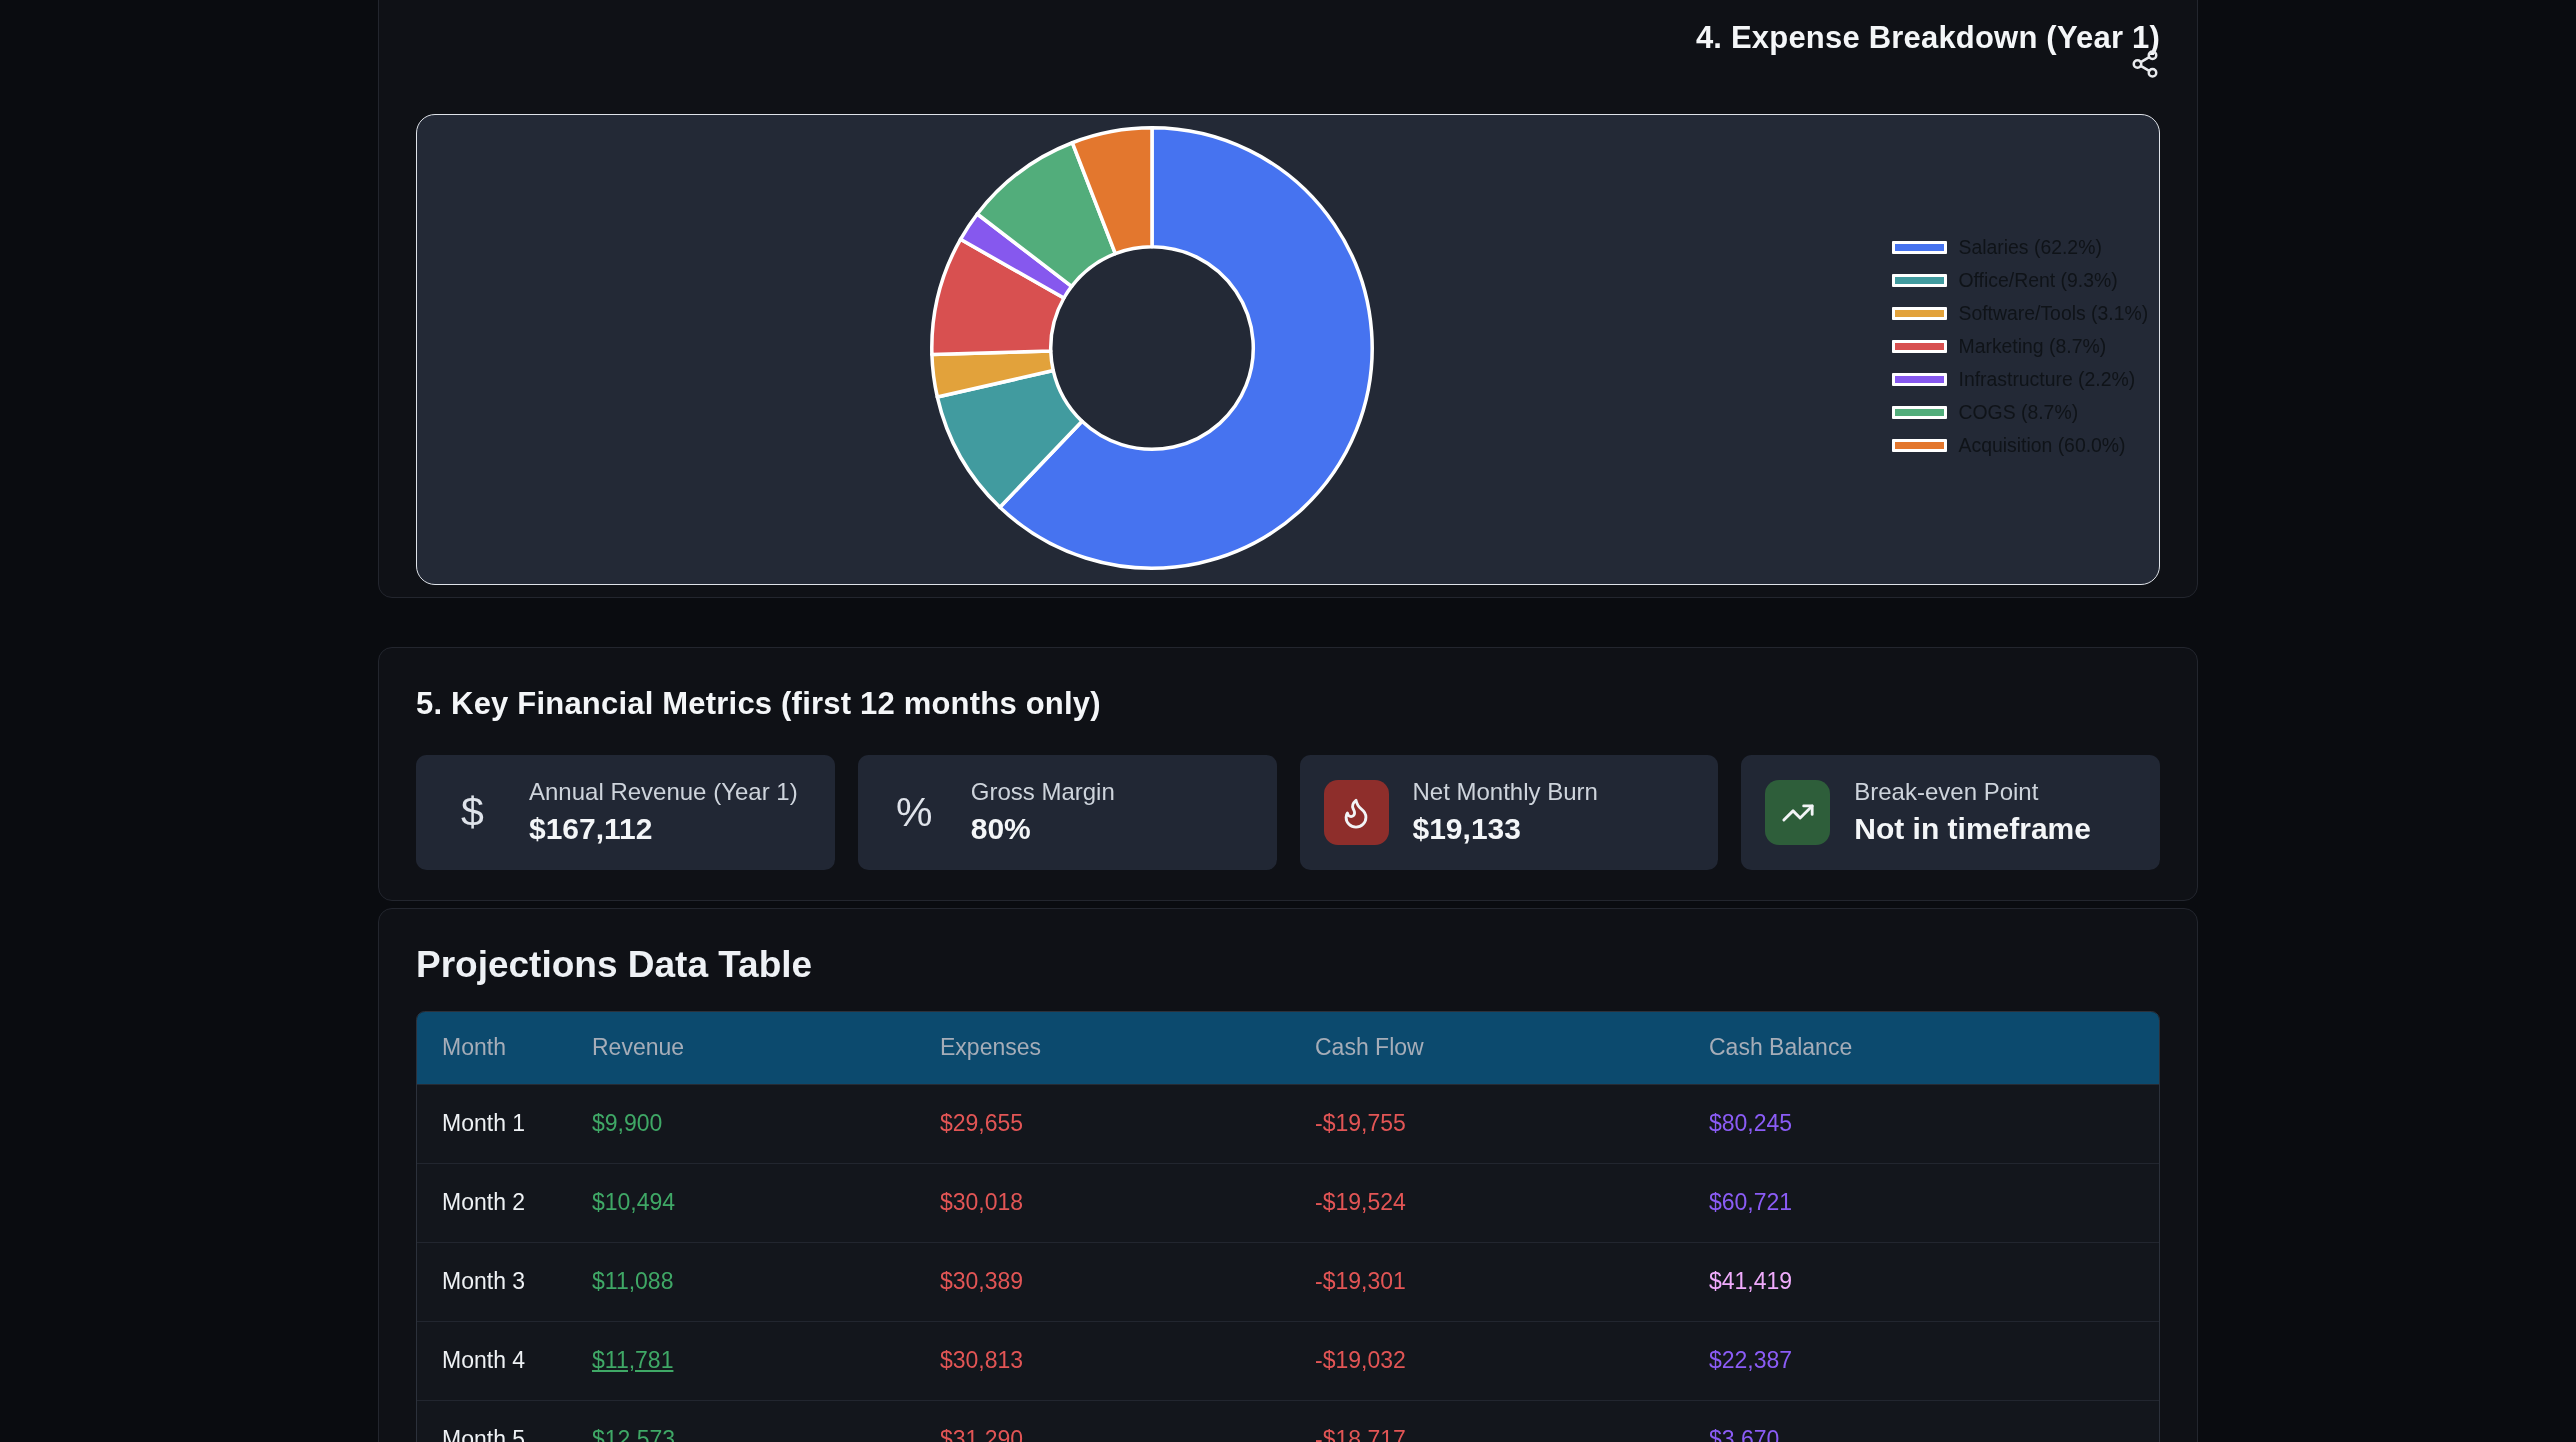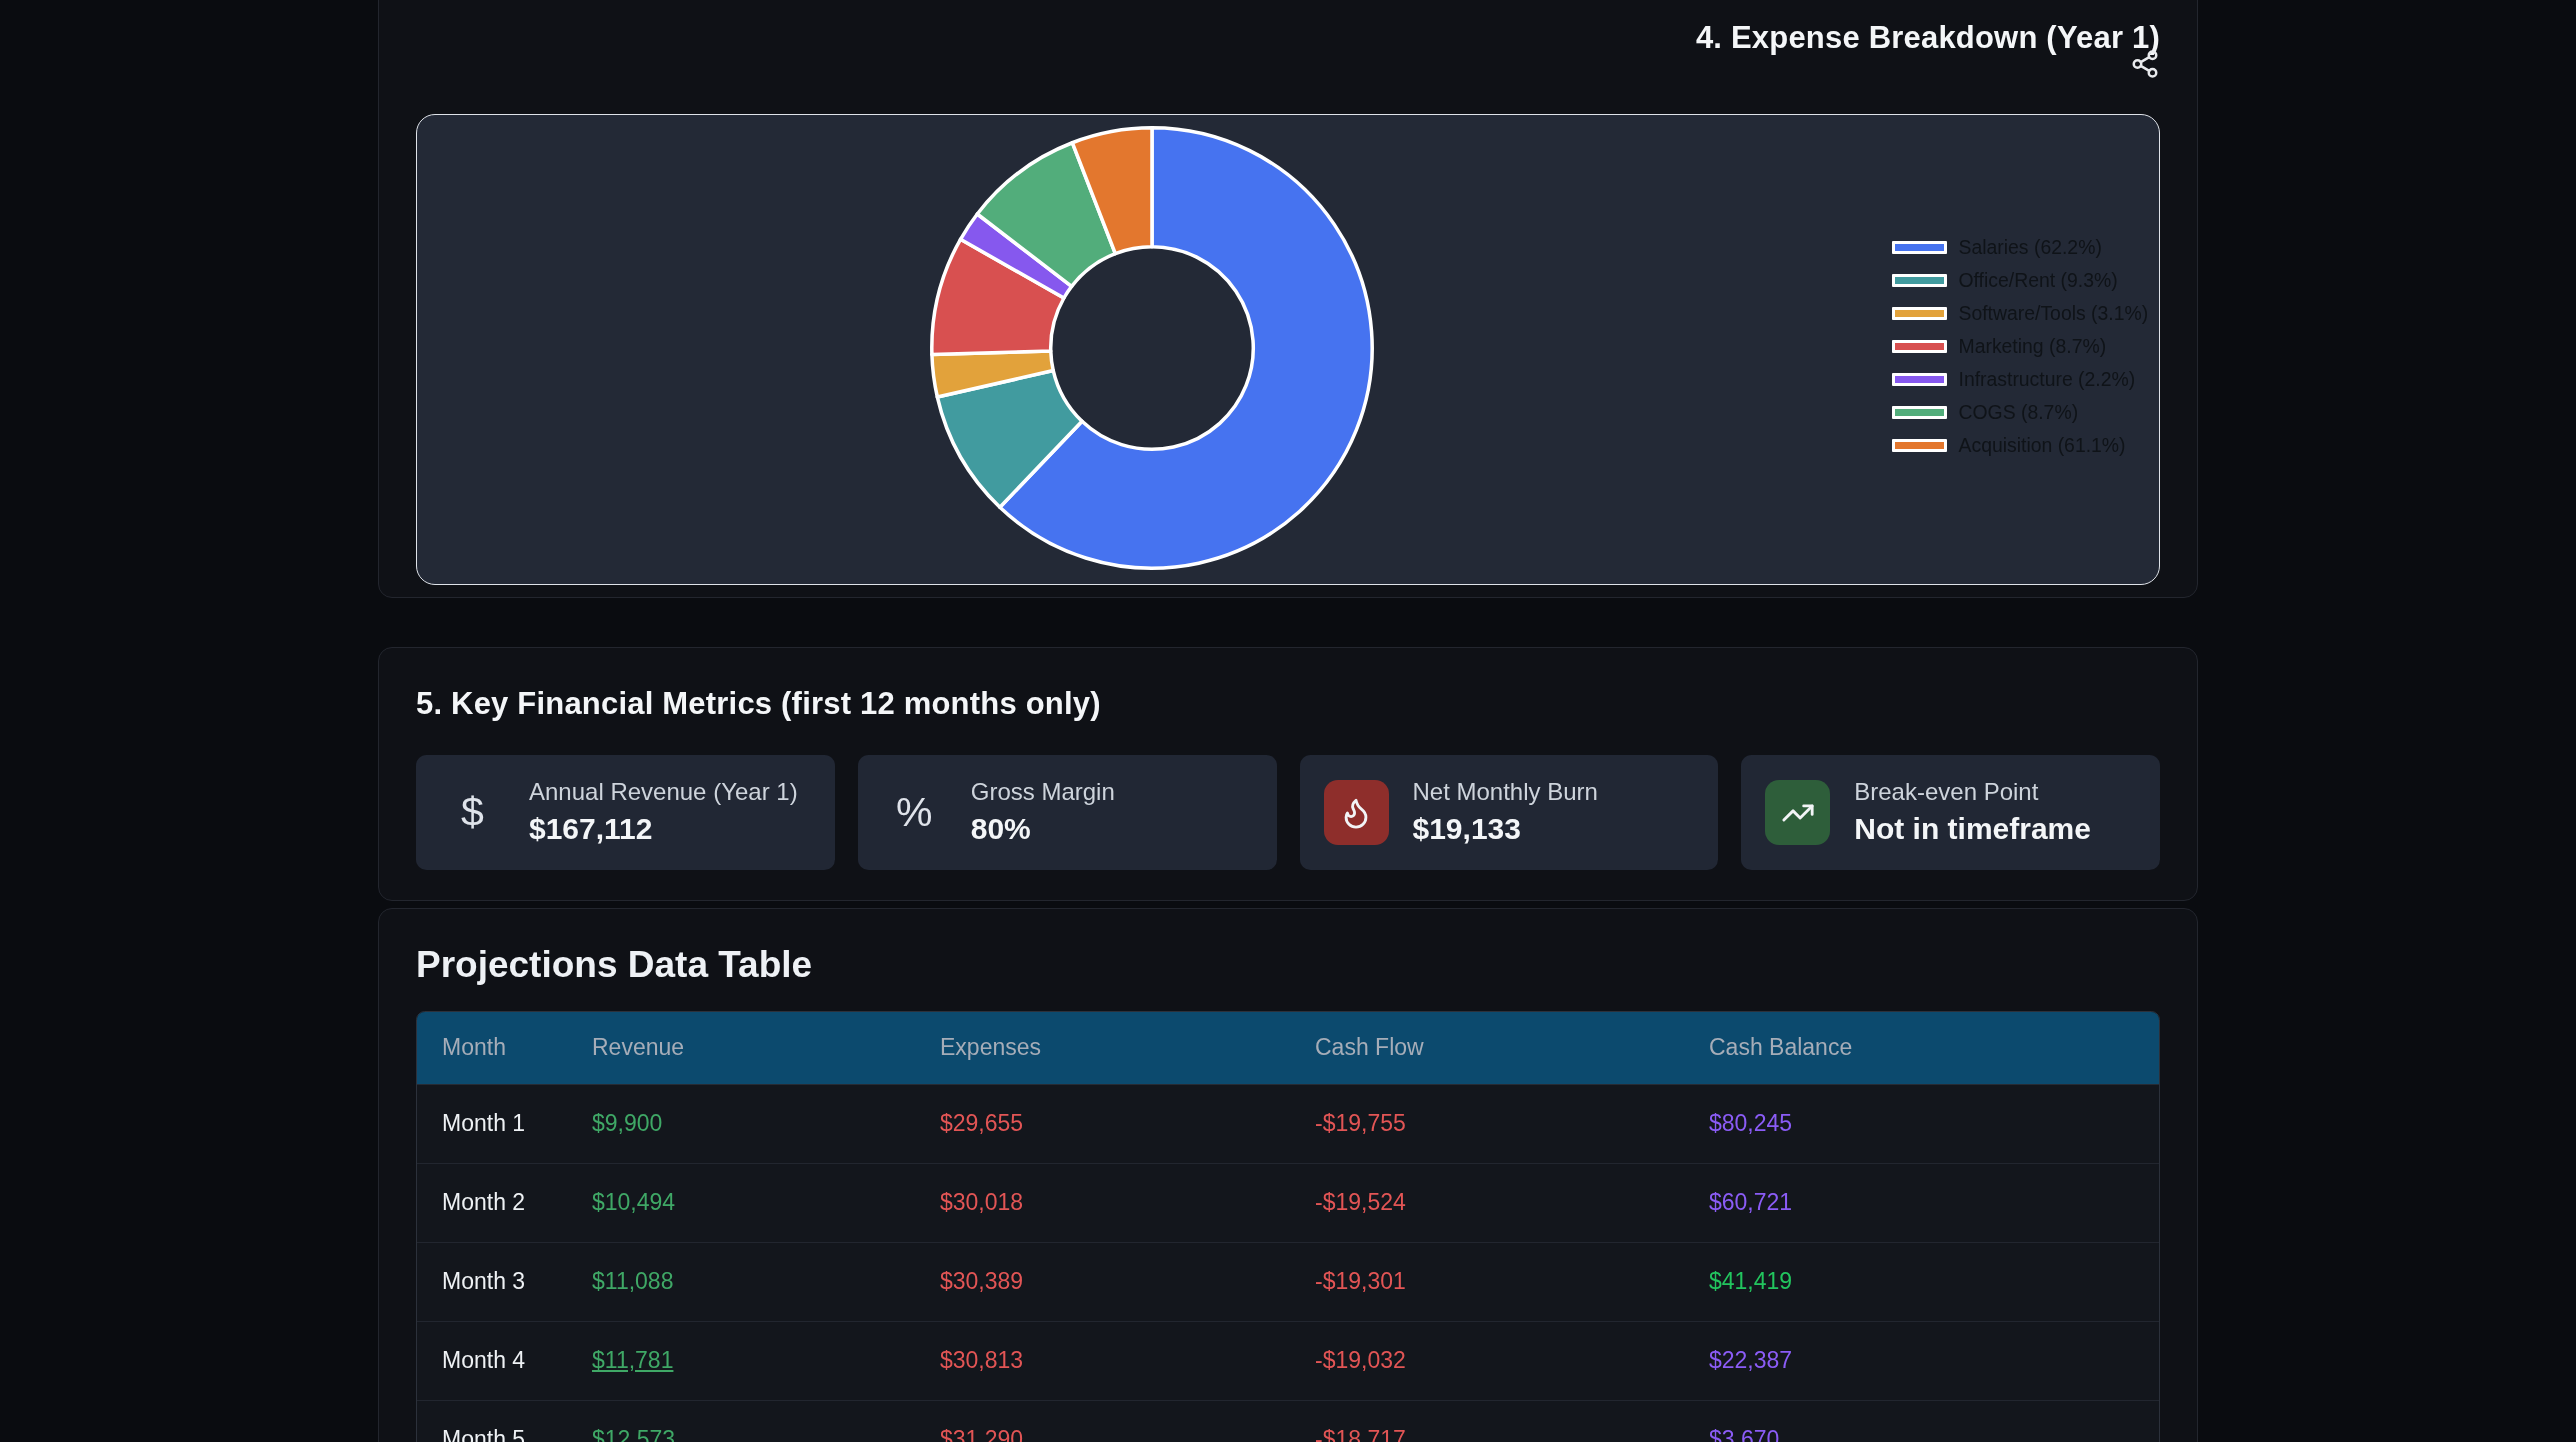--- a/index.html
+++ b/index.html
@@ -120,21 +120,21 @@
           <li>
             <span class="swatch" style="background: rgb(134, 88, 238);"></span>
             <span class="legend-label">Infrastructure (2.2%)</span>
           </li>
           <li>
             <span class="swatch" style="background: rgb(82, 173, 123);"></span>
             <span class="legend-label">COGS (8.7%)</span>
           </li>
           <li>
             <span class="swatch" style="background: rgb(227, 119, 46);"></span>
-            <span class="legend-label">Acquisition (61.1%)</span>
+            <span class="legend-label">Acquisition (60.0%)</span>
           </li>
         </ul>
     </div>
   </section>
 
   <section class="card card-metrics">
     <h2 class="section-title">5. Key Financial Metrics (first 12 months only)</h2>
     <div class="metrics-row" id="metrics-row">
         <div class="metric-box">
           <div class="icon-cell">
@@ -217,21 +217,21 @@
               <td class="c-revenue" style="color: rgb(63, 168, 102);">$10,494</td>
               <td class="c-expenses" style="color: rgb(226, 85, 85);">$30,018</td>
               <td class="c-cash-flow" style="color: rgb(226, 85, 85);">-$19,524</td>
               <td class="c-cash-balance" style="color: rgb(139, 92, 246);">$60,721</td>
             </tr>
             <tr>
               <td class="c-month" style="color: rgb(238, 241, 244);">Month 3</td>
               <td class="c-revenue" style="color: rgb(63, 168, 102);">$11,088</td>
               <td class="c-expenses" style="color: rgb(226, 85, 85);">$30,389</td>
               <td class="c-cash-flow" style="color: rgb(226, 85, 85); margin-left: 38px;">-$19,301</td>
-              <td class="c-cash-balance" style="color: #22c55e; margin-left: 15px;">$41,419</td>
+              <td class="c-cash-balance" style="color: #f0abfc; margin-left: 15px;">$41,419</td>
             </tr>
             <tr>
               <td class="c-month" style="color: rgb(238, 241, 244);">Month 4</td>
               <td class="c-revenue" style="color: rgb(63, 168, 102); text-decoration: underline;">$11,781</td>
               <td class="c-expenses" style="color: rgb(226, 85, 85);">$30,813</td>
               <td class="c-cash-flow" style="color: rgb(226, 85, 85);">-$19,032</td>
               <td class="c-cash-balance" style="color: rgb(139, 92, 246);">$22,387</td>
             </tr>
             <tr>
               <td class="c-month" style="color: rgb(238, 241, 244);">Month 5</td>

